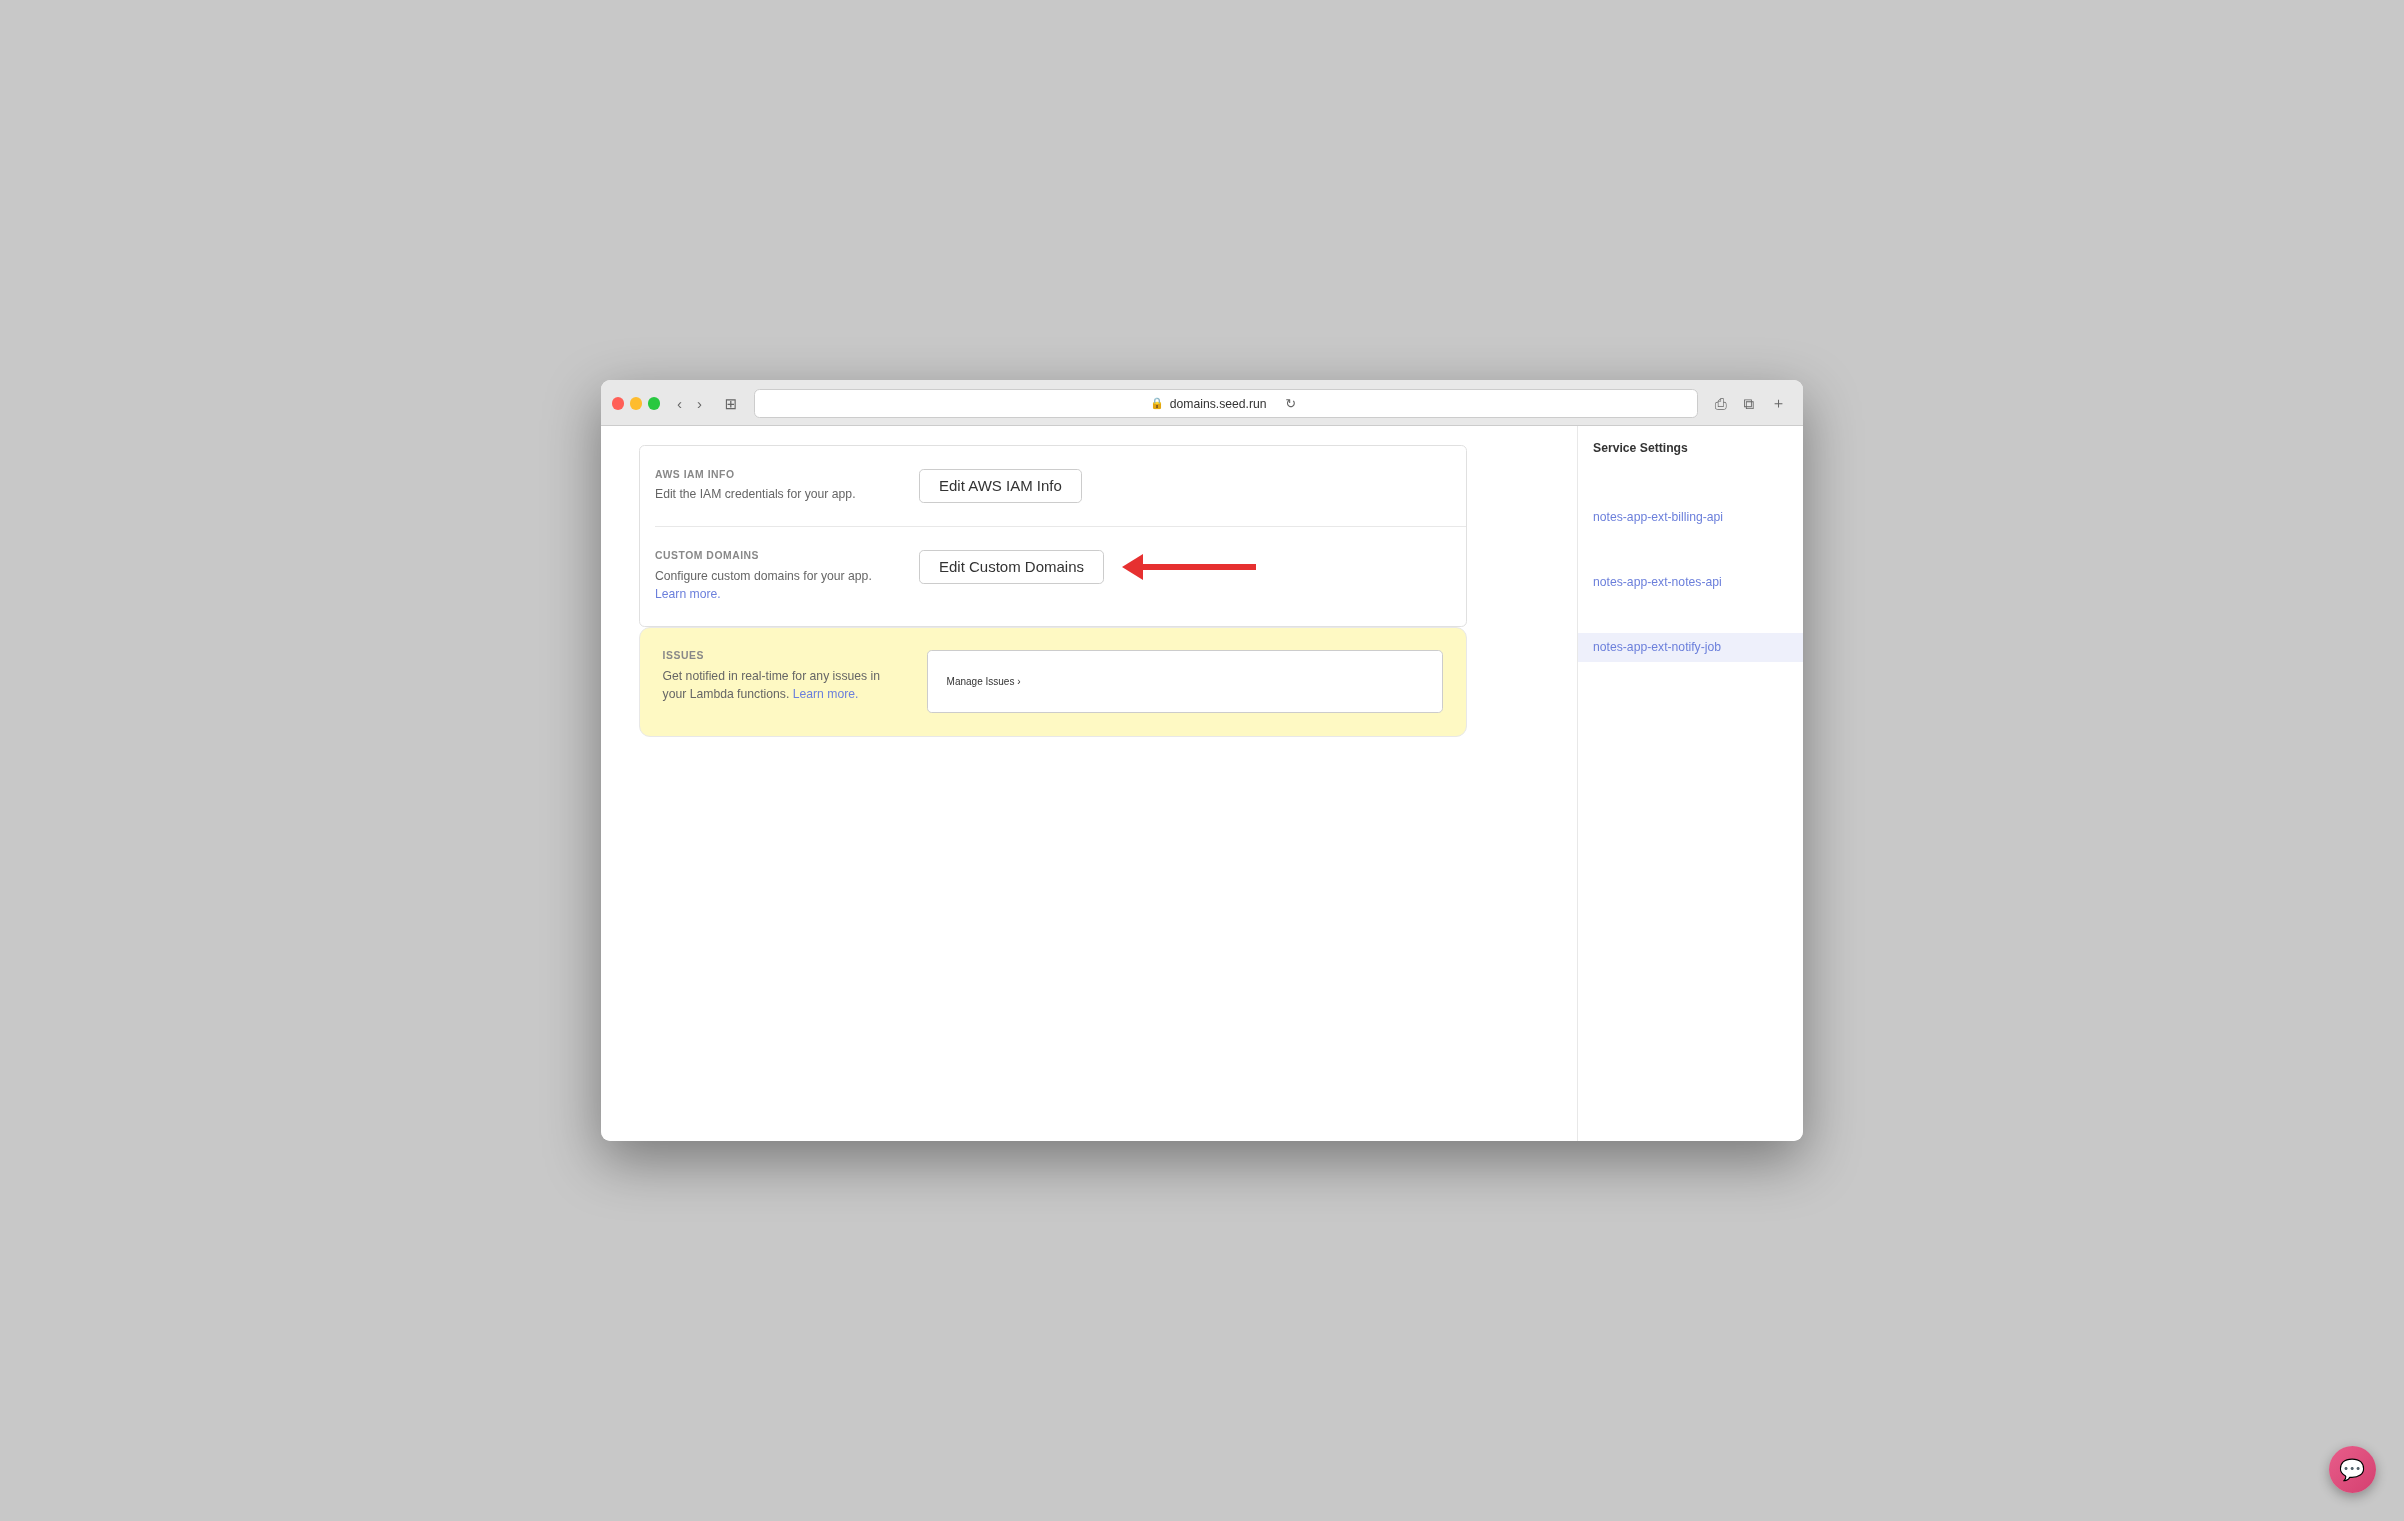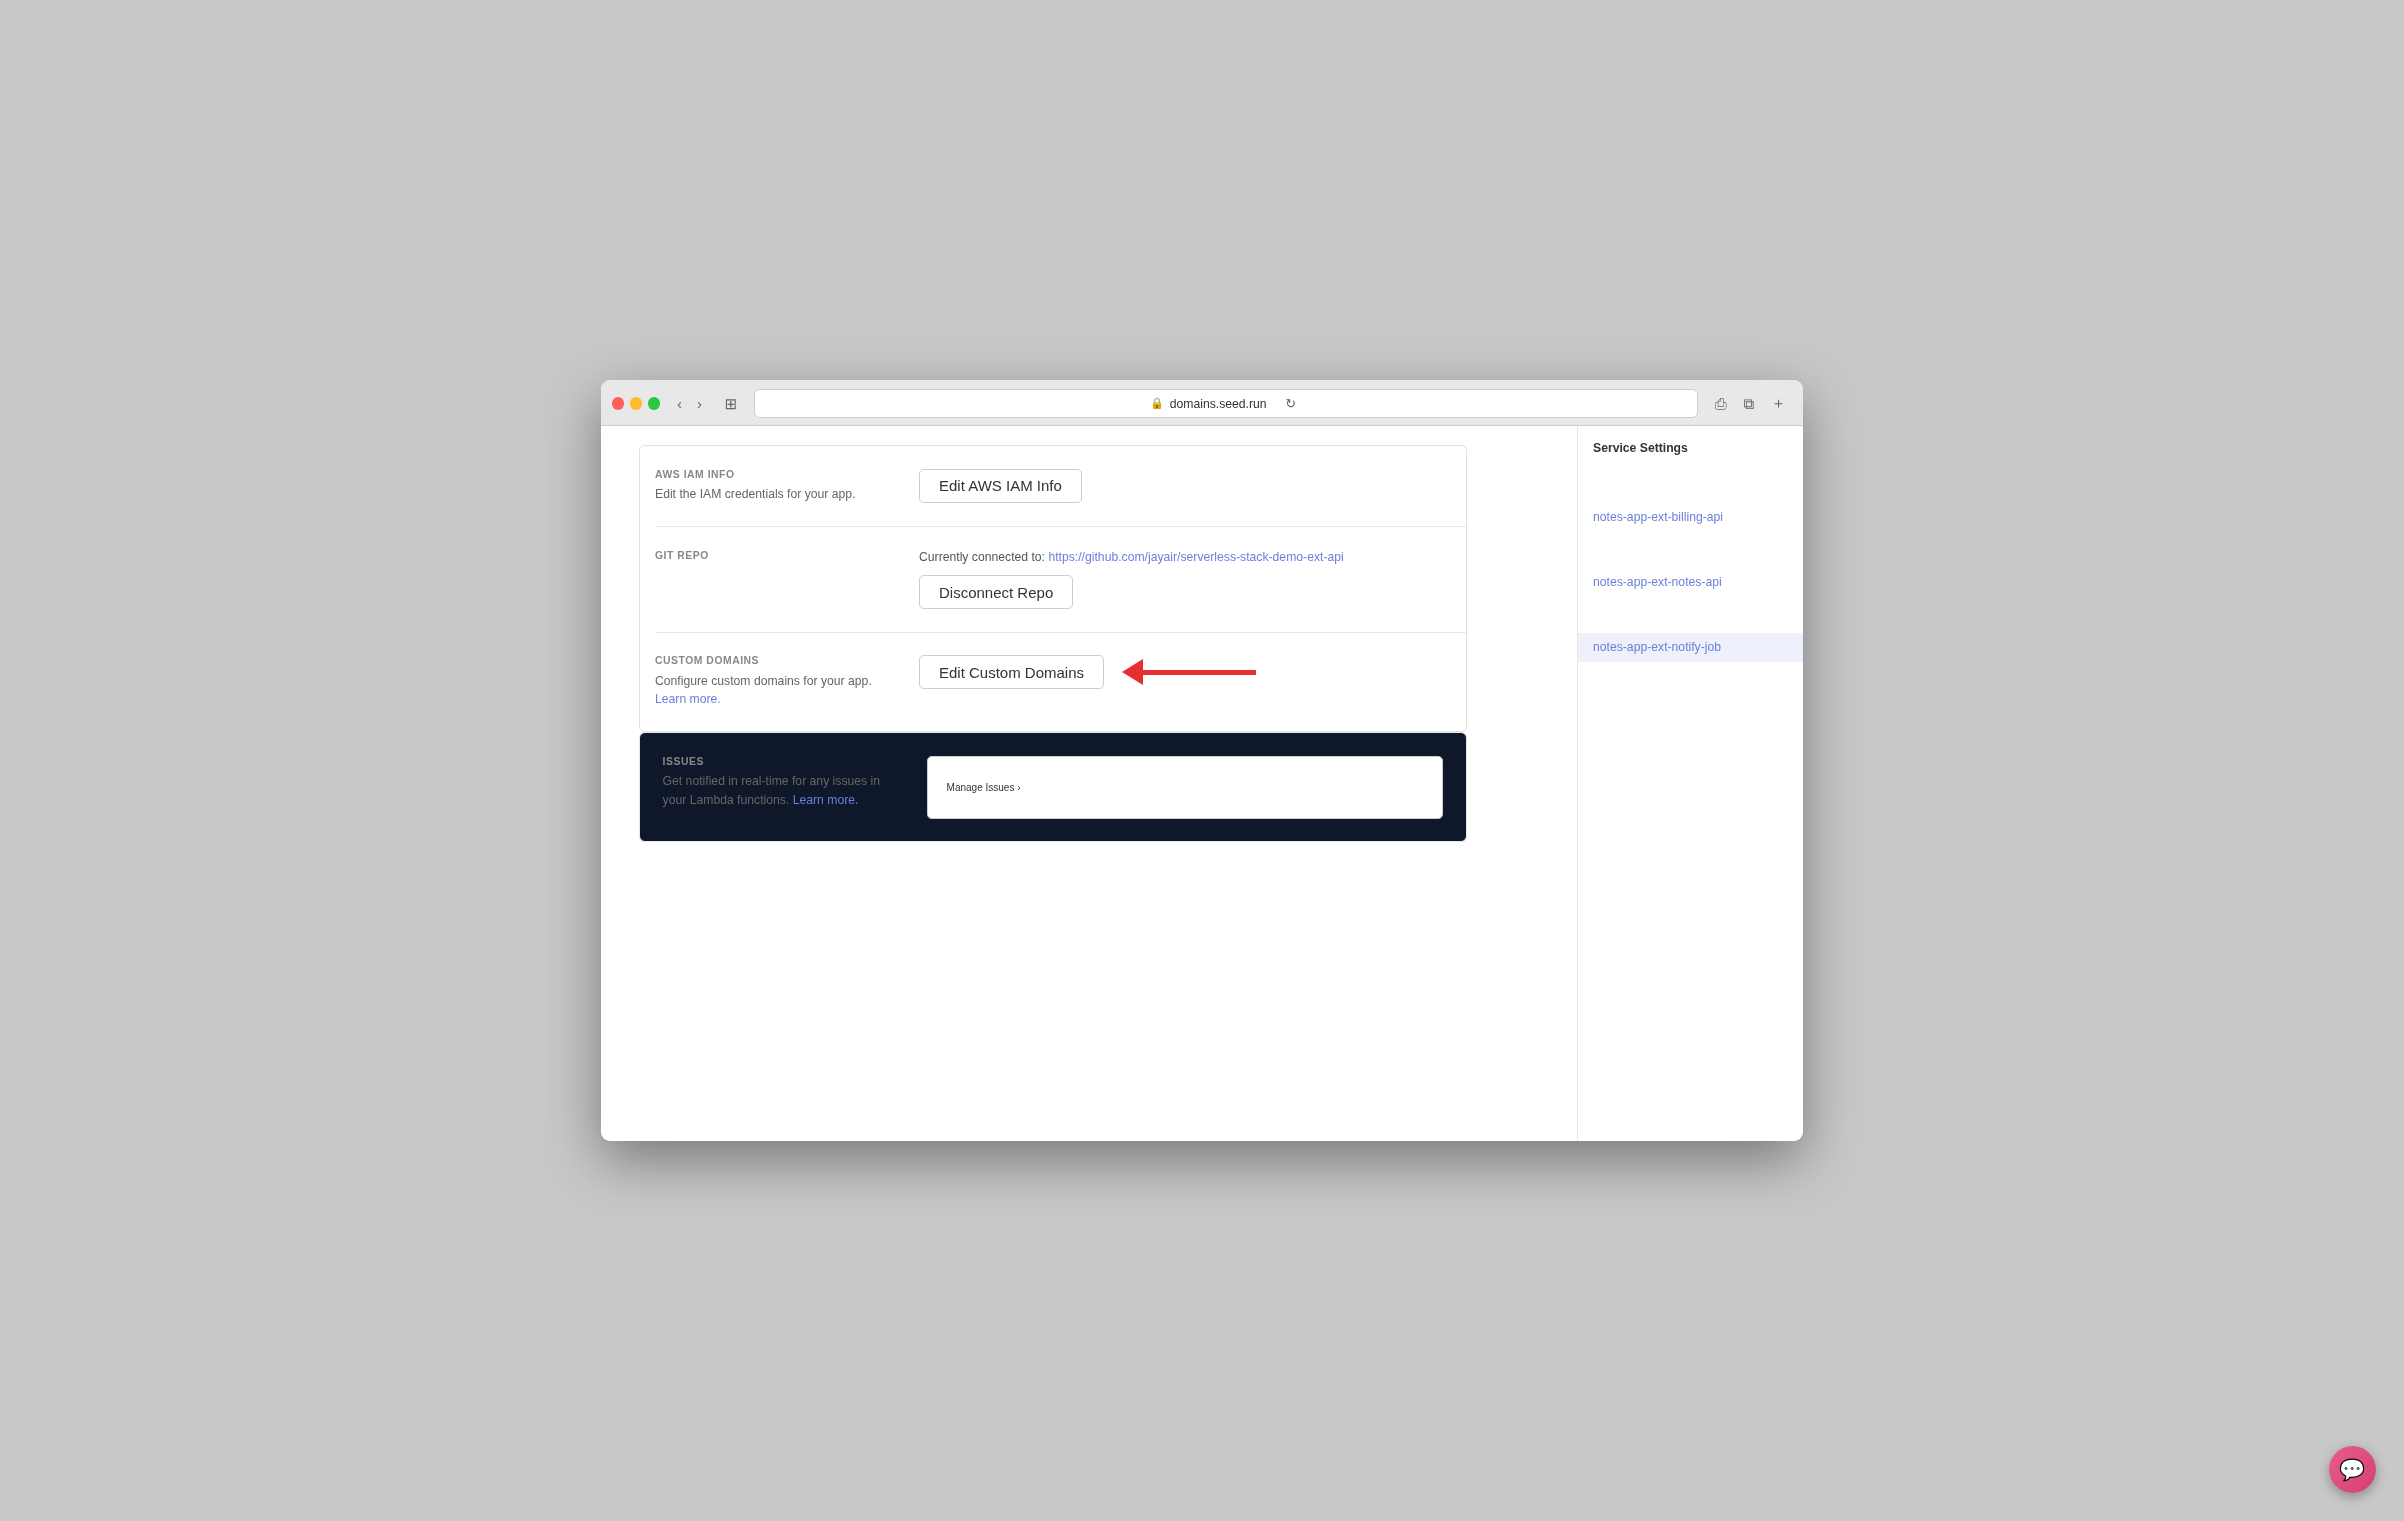--- a/index.html
+++ b/index.html
@@ -231,22 +231,22 @@
     
     .workflow-heading {
       font-size: 19px;
       font-weight: 700;
       color: #222;
       margin: 26px 0 15px;
     }
 
     .workflow-card {
       border: 0.9px solid #e8e8e8;
-      border-radius: 6px;
-      background: #0f172a;
+      border-radius: 11px;
+      background: #fef9c3;
       overflow: hidden;
     }
 
     .workflow-section {
       padding: 22.6px;
       border-bottom: 0.9px solid #e8e8e8;
       display: flex;
       gap: 38px;
       align-items: flex-start;
     }
@@ -360,31 +360,20 @@
           <div class="settings-section">
             <div class="section-label-col">
               <div class="section-label">AWS IAM INFO</div>
               <div class="section-description">Edit the IAM credentials for your app.</div>
             </div>
             <div class="section-content">
               <button class="action-button">Edit AWS IAM Info</button>
             </div>
           </div>
 
-          <div class="settings-section">
-            <div class="section-label-col">
-              <div class="section-label">GIT REPO</div>
-            </div>
-            <div class="section-content">
-              <div class="git-connected-text">
-                <span>Currently connected to: </span><a href="#">https://github.com/jayair/serverless-stack-demo-ext-api</a>
-              </div>
-              <button class="action-button">Disconnect Repo</button>
-            </div>
-          </div>
 
           <div class="settings-section" style="border-bottom: none;">
             <div class="section-label-col">
               <div class="section-label">CUSTOM DOMAINS</div>
               <div class="section-description">
                 <span>Configure custom domains for your app.</span>
                 <a href="#">Learn more.</a>
               </div>
             </div>
             <div class="section-content">

